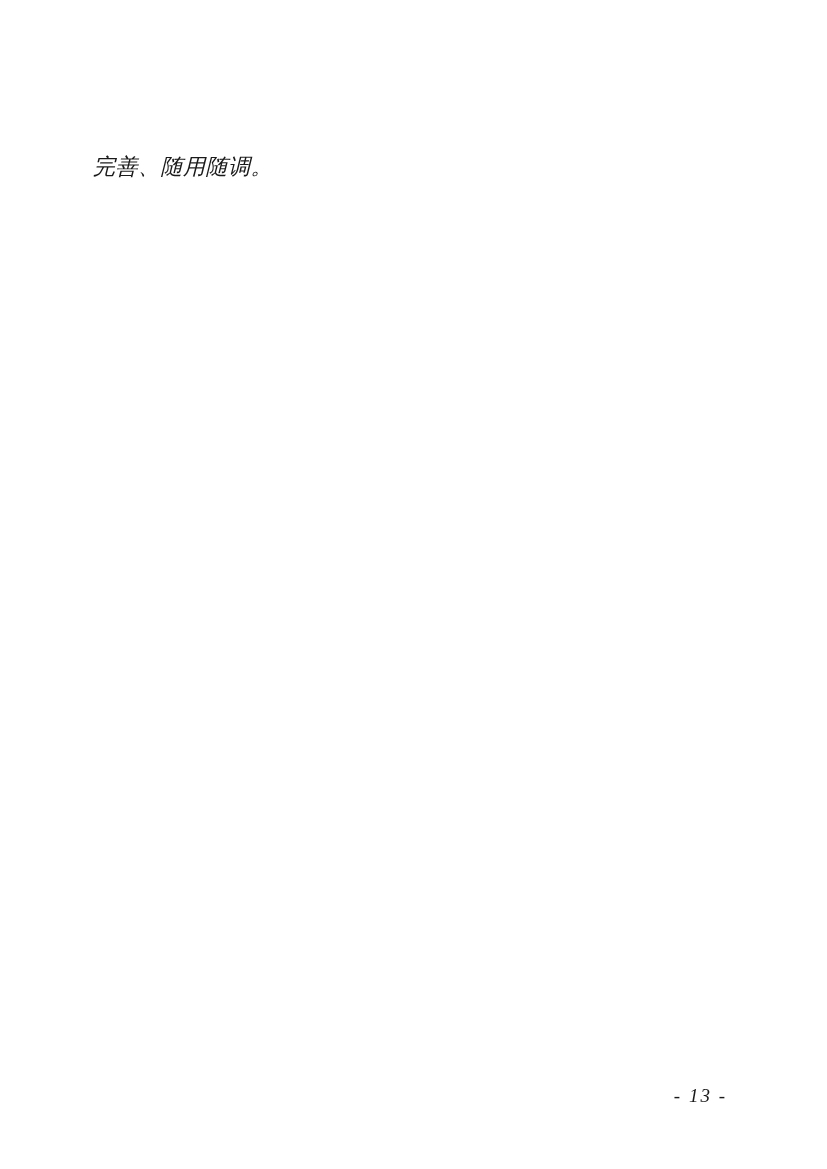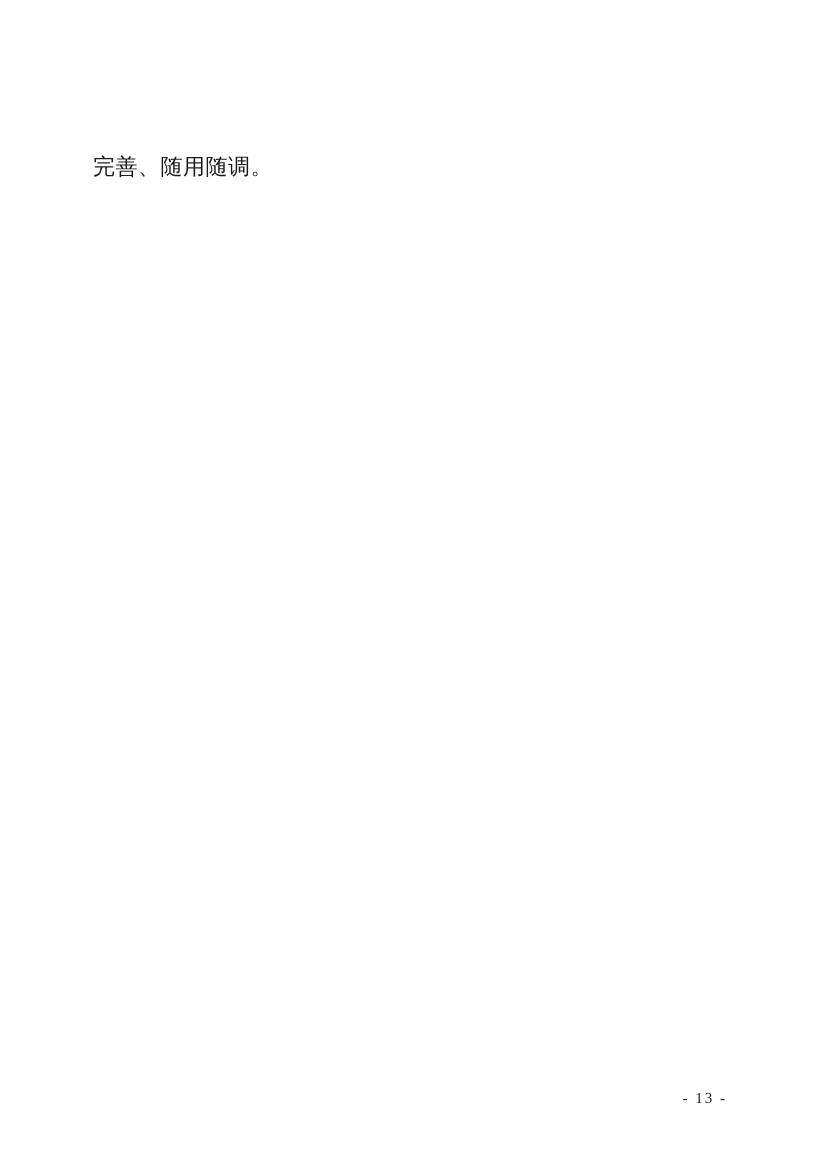--- a/index.html
+++ b/index.html
@@ -8,20 +8,21 @@
     background: #ffffff;
   }
   .page {
     position: relative;
     width: 827px;
     height: 1169px;
     background: #ffffff;
     overflow: hidden;
     font-family: "Liberation Serif", "DejaVu Serif", serif;
     color: #1a1a1a;
+    font-style: italic;
   }
   .content {
     position: absolute;
     top: 146px;
     left: 93px;
     width: 638px;
   }
   .para {
     font-size: 22px;
     line-height: 42px;
@@ -33,21 +34,21 @@
   .para.indent {
     text-indent: 44px;
   }
   .para .lead {
     font-weight: bold;
   }
   .page-number {
     position: absolute;
     right: 100px;
     bottom: 62px;
-    font-size: 15px;
+    font-size: 19px;
     letter-spacing: 2px;
     color: #1a1a1a;
     font-family: "Liberation Serif", "DejaVu Serif", serif;
   }
 </style>
 </head>
 <body>
 
 <div class="page">
   <div class="content">

